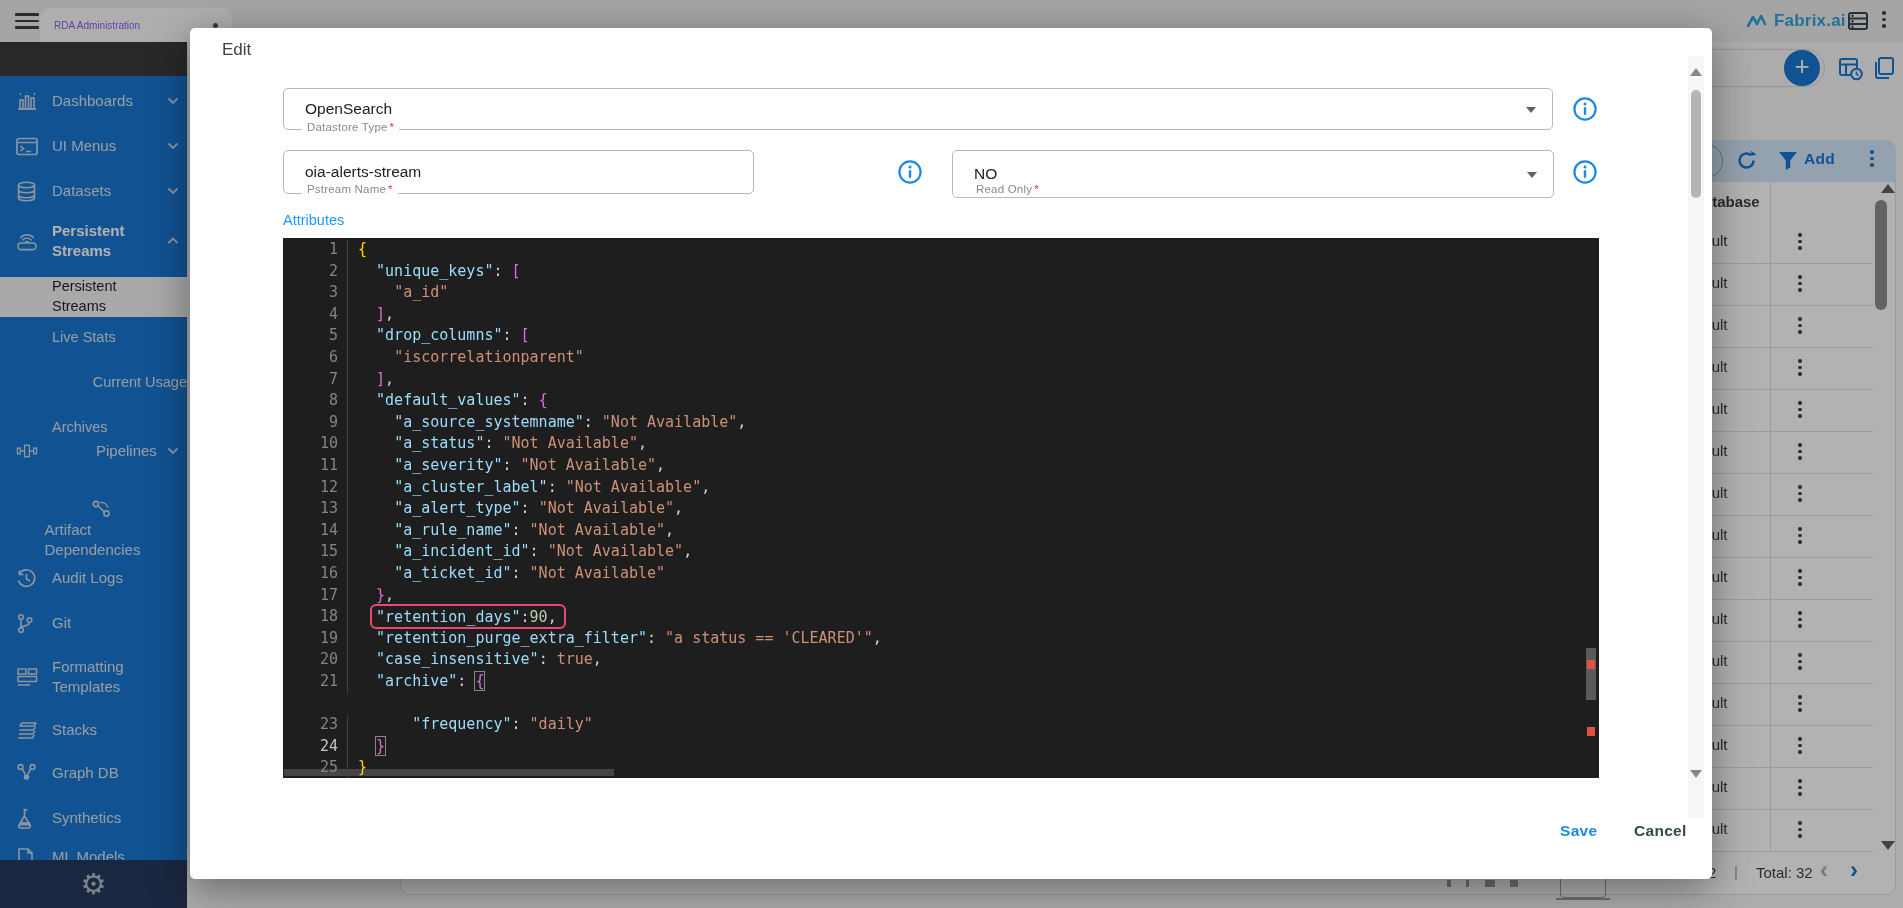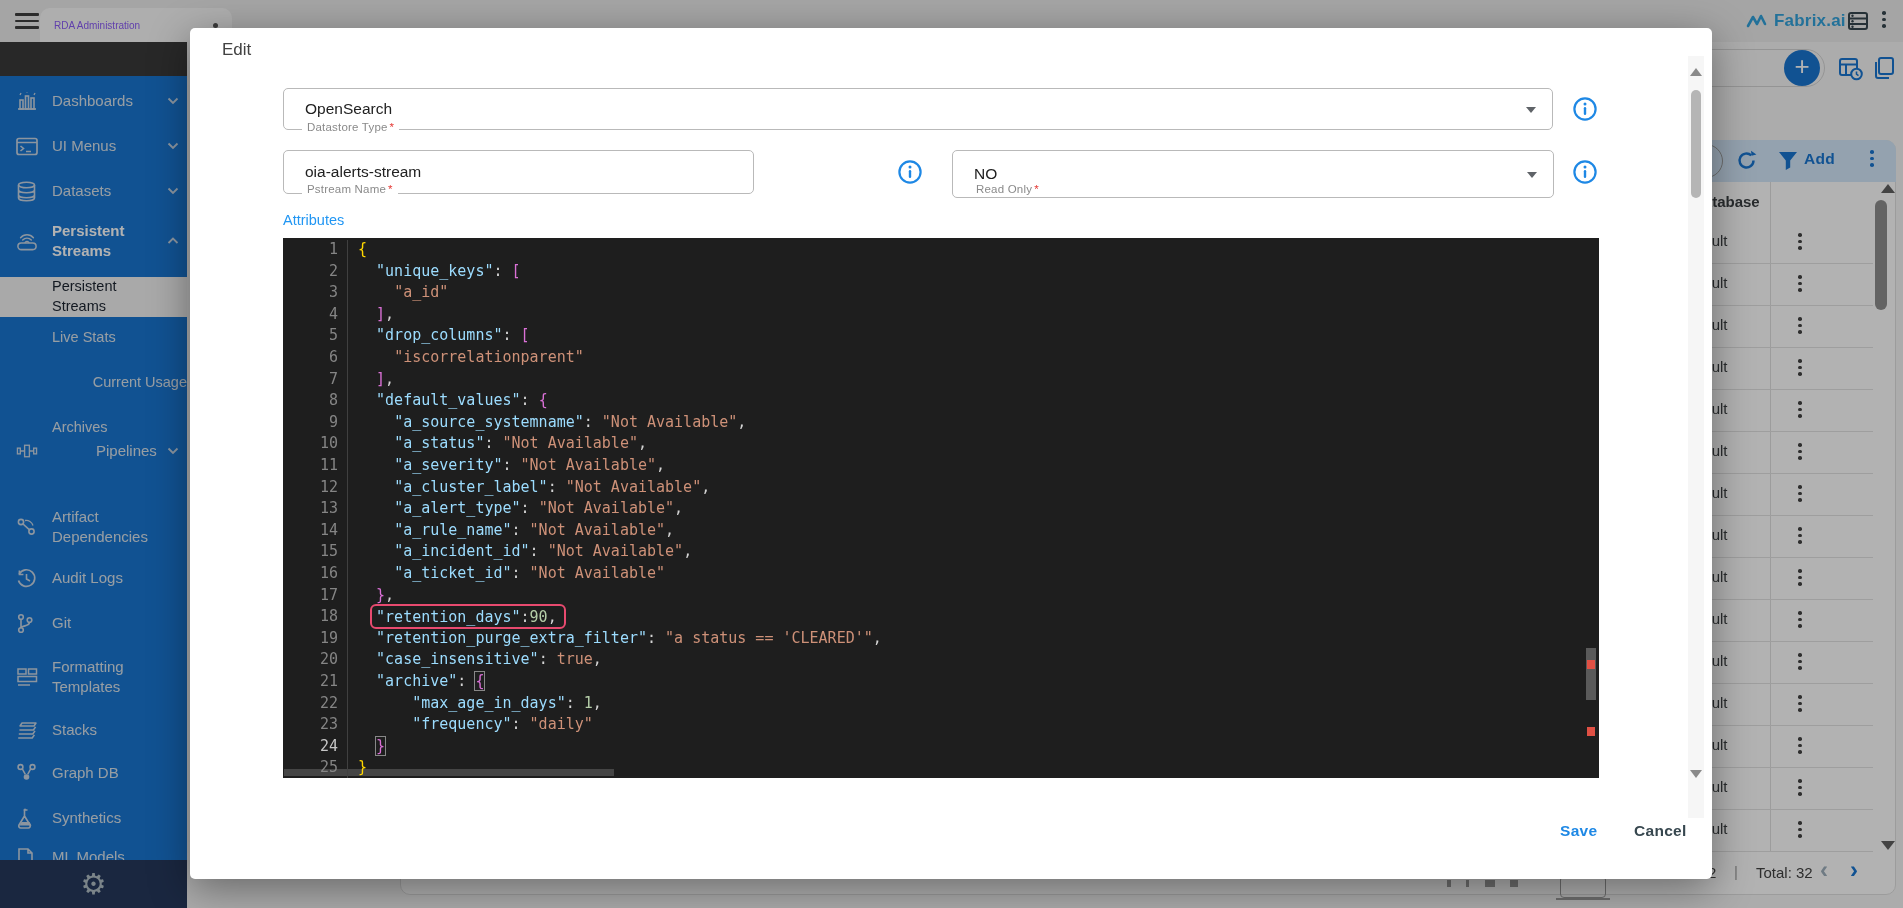--- a/index.html
+++ b/index.html
@@ -212,21 +212,21 @@
             <path d="M4.5 9 h4.5 M14 9 h4.5" stroke="currentColor" stroke-width="1.4"></path>
           </svg>
         </span>
         <span class="sb-lbl">Pipelines</span>
         <span class="sb-chev">
           <svg width="12" height="8" viewBox="0 0 12 8">
             <path d="M1.5 1.5 L6 6 L10.5 1.5" fill="none" stroke="currentColor" stroke-width="1.8"></path>
           </svg>
         </span>
       </div>
-      <div class="sb-item" style="top: 422px; height: 58px;">
+      <div class="sb-item" style="top: 422px; height: 58px; flex-direction: column;">
         <span class="sb-ic">
           <svg width="21" height="20" viewBox="0 0 21 20">
             <circle cx="5" cy="5" r="2.6" fill="none" stroke="currentColor" stroke-width="1.6"></circle>
             <circle cx="15.5" cy="14.5" r="2.6" fill="none" stroke="currentColor" stroke-width="1.6"></circle>
             <path d="M7 7 l6.5 5.8" stroke="currentColor" stroke-width="1.6"></path>
             <path d="M9 3.5 a7 7 0 0 1 8 5" fill="none" stroke="currentColor" stroke-width="1.3"></path>
           </svg>
         </span>
         <span class="sb-lbl">Artifact Dependencies</span>
       </div>
@@ -550,21 +550,20 @@
         <div class="ed-line" style="top: 239.6px;"><span class="ed-num">12</span><span class="ed-code">    <span class="tk-k">"a_cluster_label"</span><span class="tk-p">: </span><span class="tk-s">"Not Available"</span><span class="tk-p">,</span></span></div>
         <div class="ed-line" style="top: 261.2px;"><span class="ed-num">13</span><span class="ed-code">    <span class="tk-k">"a_alert_type"</span><span class="tk-p">: </span><span class="tk-s">"Not Available"</span><span class="tk-p">,</span></span></div>
         <div class="ed-line" style="top: 282.8px;"><span class="ed-num">14</span><span class="ed-code">    <span class="tk-k">"a_rule_name"</span><span class="tk-p">: </span><span class="tk-s">"Not Available"</span><span class="tk-p">,</span></span></div>
         <div class="ed-line" style="top: 304.4px;"><span class="ed-num">15</span><span class="ed-code">    <span class="tk-k">"a_incident_id"</span><span class="tk-p">: </span><span class="tk-s">"Not Available"</span><span class="tk-p">,</span></span></div>
         <div class="ed-line" style="top: 326px;"><span class="ed-num">16</span><span class="ed-code">    <span class="tk-k">"a_ticket_id"</span><span class="tk-p">: </span><span class="tk-s">"Not Available"</span></span></div>
         <div class="ed-line" style="top: 347.6px;"><span class="ed-num">17</span><span class="ed-code">  <span class="tk-b2">}</span><span class="tk-p">,</span></span></div>
         <div class="ed-line" style="top: 369.2px;"><span class="ed-num">18</span><span class="ed-code">  <span class="hl"><span class="tk-k">"retention_days"</span><span class="tk-p">:</span><span class="tk-n">90</span><span class="tk-p">,</span></span></span></div>
         <div class="ed-line" style="top: 390.8px;"><span class="ed-num">19</span><span class="ed-code">  <span class="tk-k">"retention_purge_extra_filter"</span><span class="tk-p">: </span><span class="tk-s">"a status == 'CLEARED'"</span><span class="tk-p">,</span></span></div>
         <div class="ed-line" style="top: 412.4px;"><span class="ed-num">20</span><span class="ed-code">  <span class="tk-k">"case_insensitive"</span><span class="tk-p">: </span><span class="tk-s">true</span><span class="tk-p">,</span></span></div>
         <div class="ed-line" style="top: 434px;"><span class="ed-num">21</span><span class="ed-code">  <span class="tk-k">"archive"</span><span class="tk-p">: </span><span class="tk-b2m">{</span></span></div>
-        <div class="ed-line" style="top: 455.6px;"><span class="ed-num">22</span><span class="ed-code">      <span class="tk-k">"max_age_in_days"</span><span class="tk-p">: </span><span class="tk-n">1</span><span class="tk-p">,</span></span></div>
         <div class="ed-line" style="top: 477.2px;"><span class="ed-num">23</span><span class="ed-code">      <span class="tk-k">"frequency"</span><span class="tk-p">: </span><span class="tk-s">"daily"</span></span></div>
         <div class="ed-line" style="top: 498.8px;"><span class="ed-num cur">24</span><span class="ed-code">  <span class="tk-b2m">}</span></span></div>
         <div class="ed-line" style="top: 520.4px;"><span class="ed-num">25</span><span class="ed-code"><span class="tk-b1">}</span></span></div>
       </div>
 
     <div class="abs msb-track"></div>
     <div class="abs msb-up"></div>
     <div class="abs msb-thumb"></div>
     <div class="abs msb-dn"></div>
 

